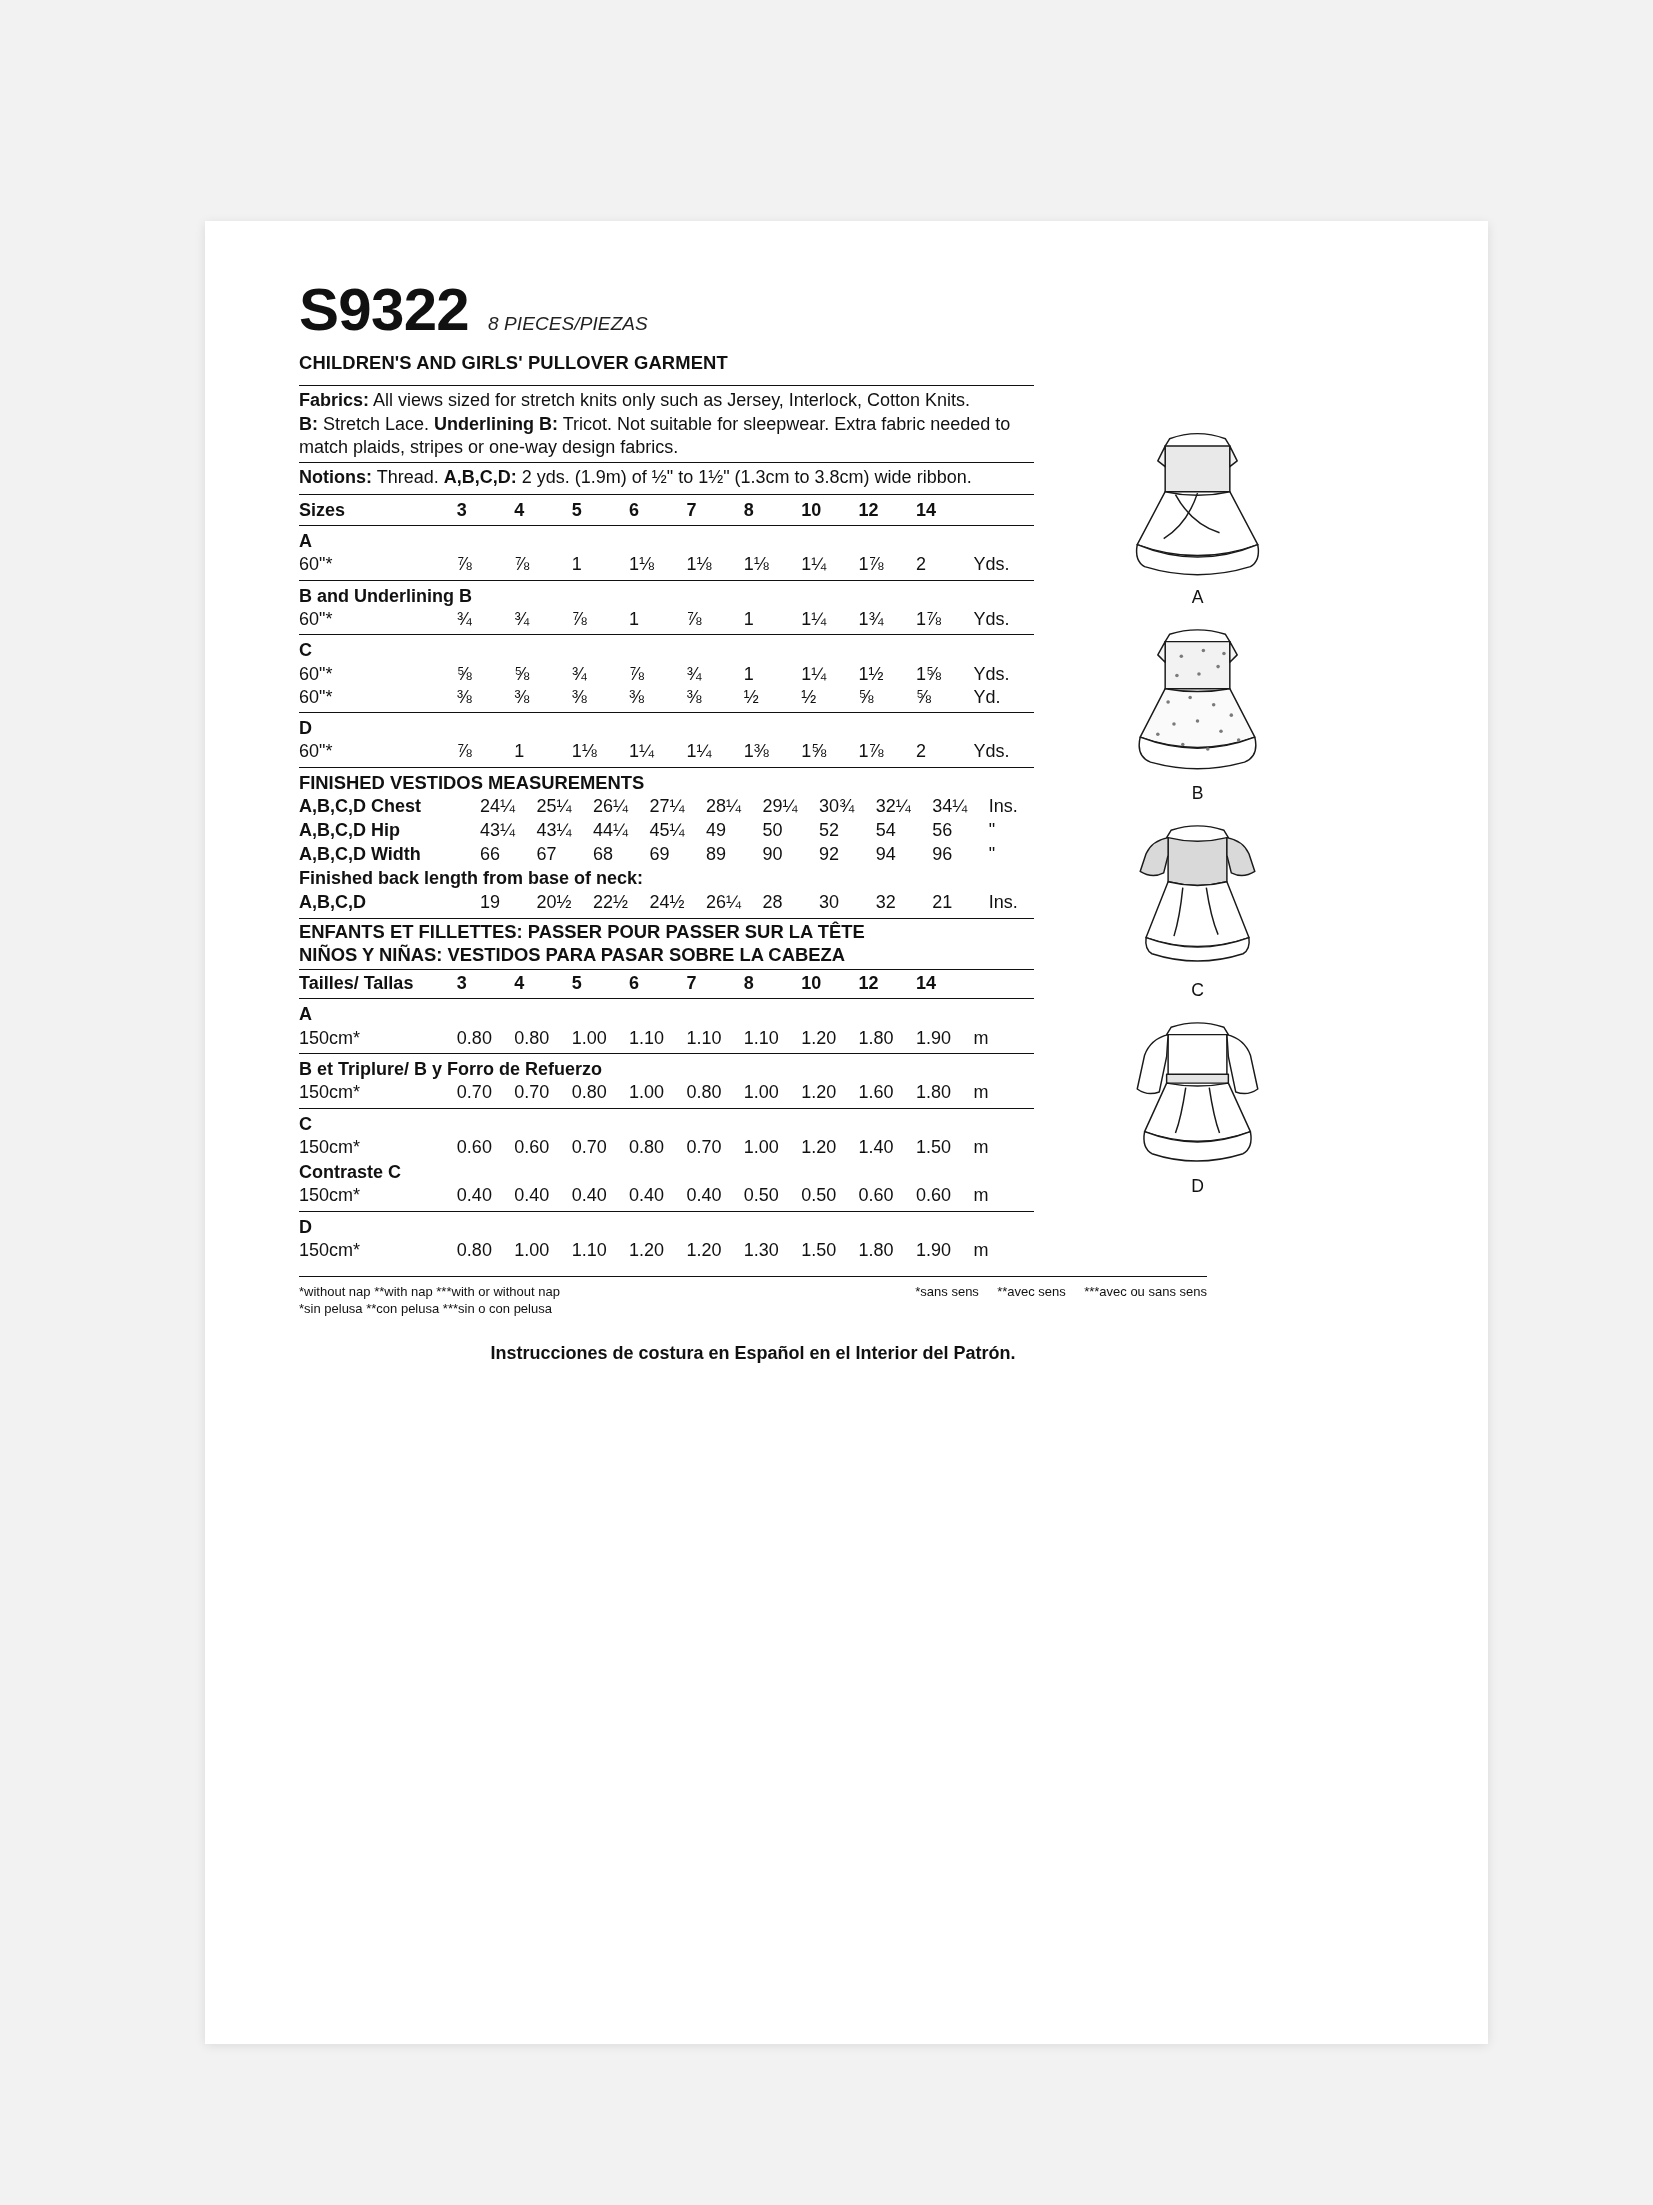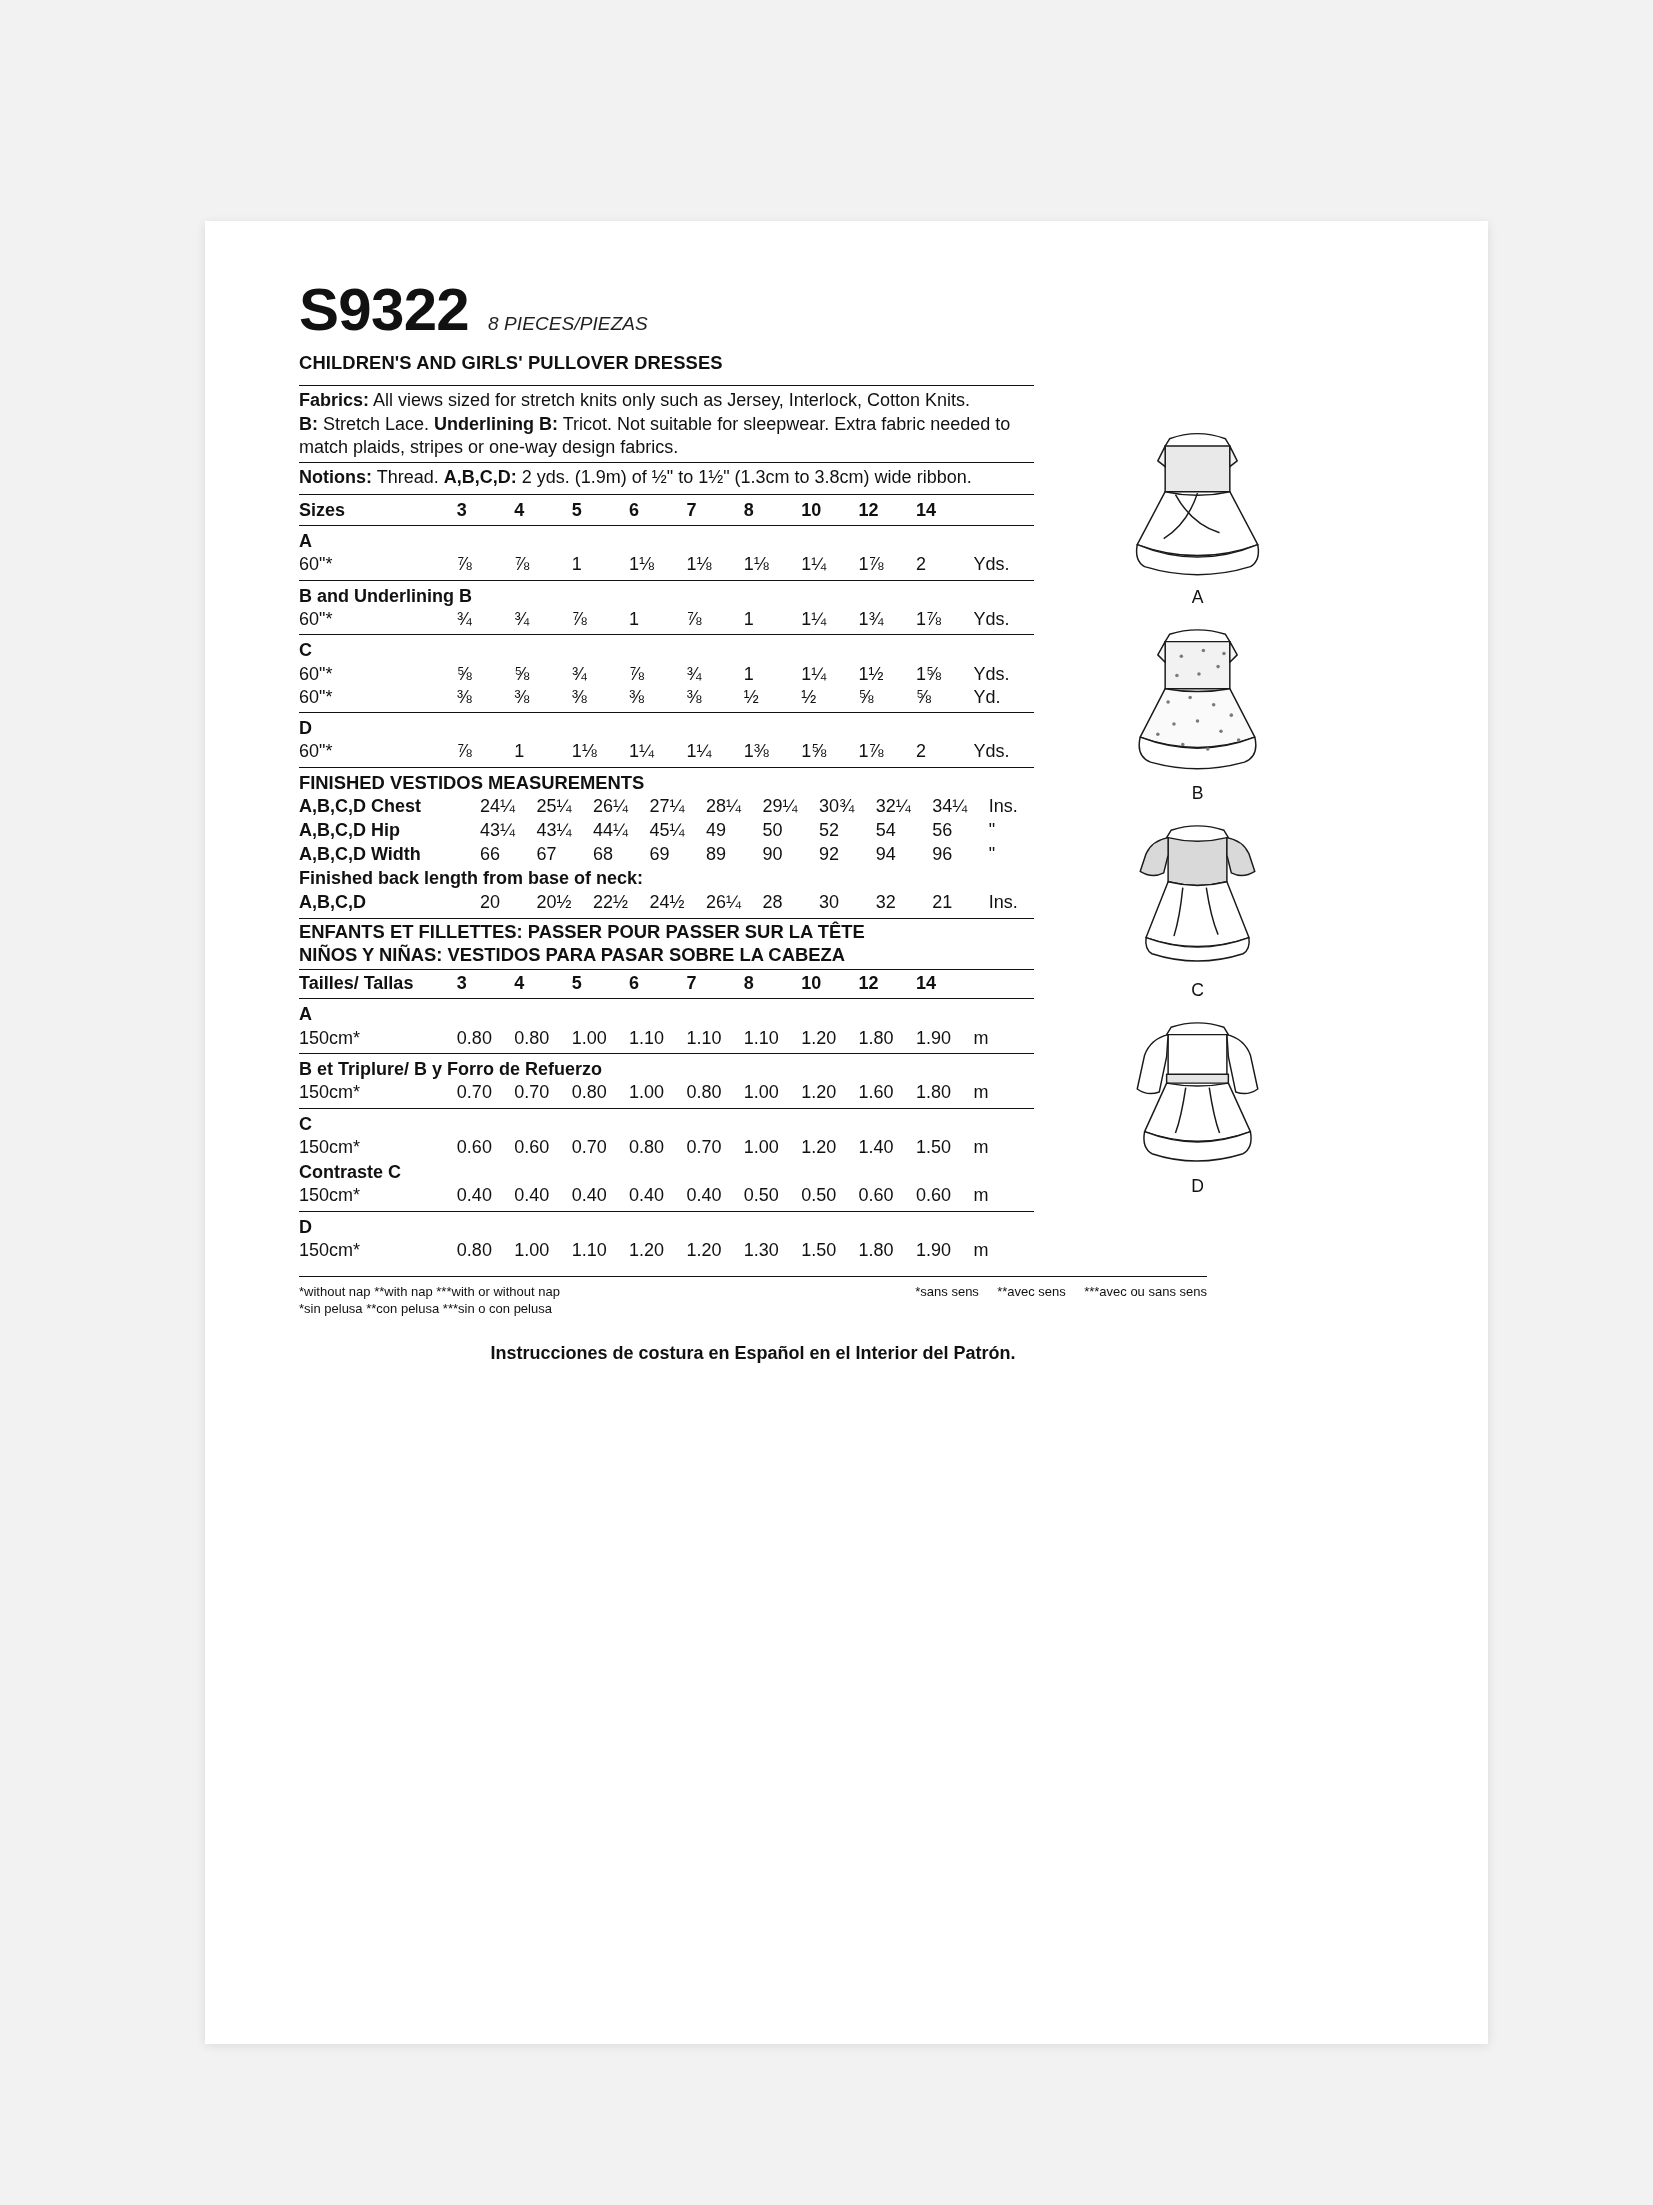--- a/index.html
+++ b/index.html
@@ -183,21 +183,21 @@
 <body>
 
 <div class="page">
   <div class="inner">
 
     <div class="header-row">
       <div class="pattern-number">S9322</div>
       <div class="pieces">8 PIECES/PIEZAS</div>
     </div>
 
-    <div class="title-en">CHILDREN'S AND GIRLS' PULLOVER DRESSES</div>
+    <div class="title-en">CHILDREN'S AND GIRLS' PULLOVER GARMENT</div>
 
     <div class="body-cols">
       <div class="left-col">
 
         <div class="rule"></div>
 
         <div class="para">
           <b>Fabrics:</b><span> All views sized for stretch knits only such as Jersey, Interlock, Cotton Knits.</span><br>
           <b>B:</b><span> Stretch Lace. </span><b>Underlining B:</b><span> Tricot. Not suitable for sleepwear. Extra fabric needed to match plaids, stripes or one-way design fabrics.</span>
         </div>
@@ -371,21 +371,21 @@
               <td class="fnum">92</td>
               <td class="fnum">94</td>
               <td class="fnum">96</td>
               <td class="funit">"</td>
             </tr>
             <tr>
               <td class="flbl" colspan="11">Finished back length from base of neck:</td>
             </tr>
             <tr>
               <td class="flbl">A,B,C,D</td>
-              <td class="fnum">20</td>
+              <td class="fnum">19</td>
               <td class="fnum">20½</td>
               <td class="fnum">22½</td>
               <td class="fnum">24½</td>
               <td class="fnum">26¼</td>
               <td class="fnum">28</td>
               <td class="fnum">30</td>
               <td class="fnum">32</td>
               <td class="fnum">21</td>
               <td class="funit">Ins.</td>
             </tr>

